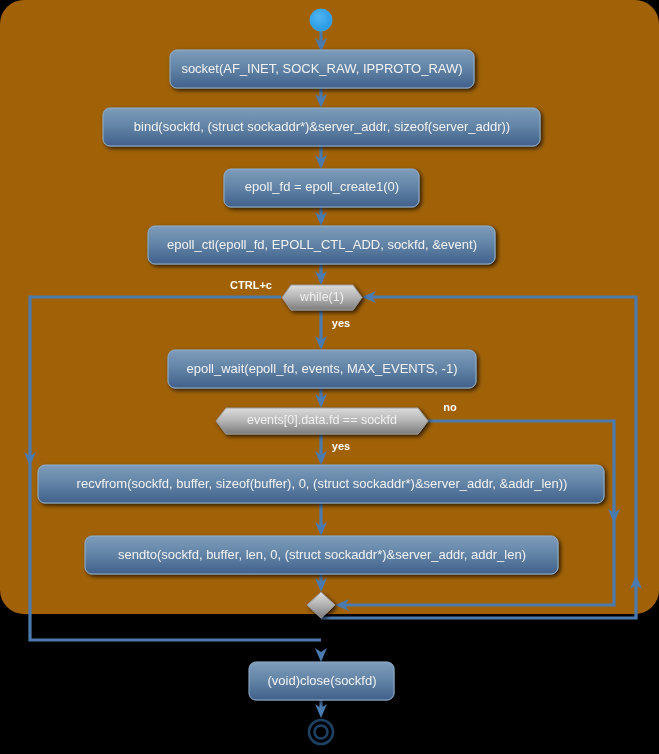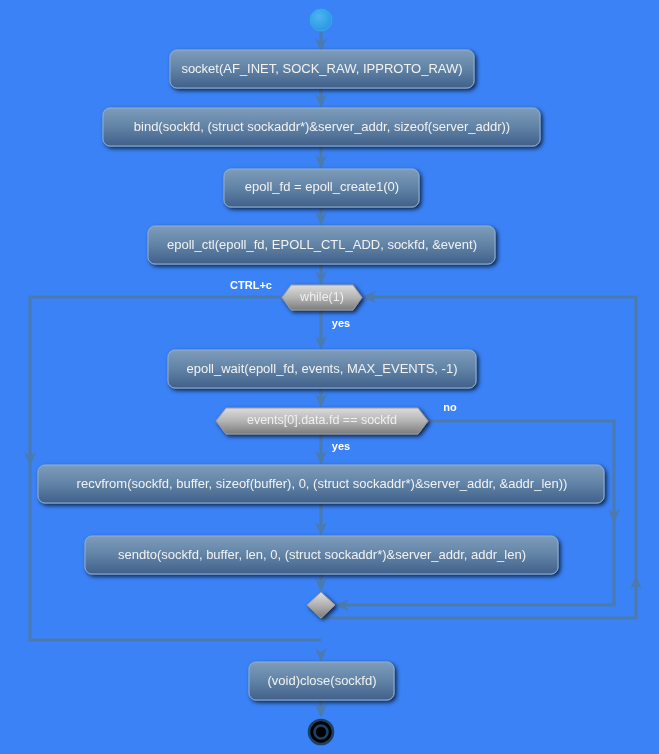--- a/index.html
+++ b/index.html
@@ -9,22 +9,23 @@
   }
   body {
     width: 659px;
     height: 754px;
     overflow: hidden;
     font-family: "Liberation Sans", sans-serif;
   }
   #diagram-root {
     position: relative;
     width: 659px;
-    height: 754px;
-    background: #3b82f6;
+    height: 614px;
+    background: #a16207;
+    border-radius: 24px;
   }
   svg#flowchart {
     display: block;
     width: 659px;
     height: 754px;
   }
   .node-label {
     font-family: "Liberation Sans", sans-serif;
     font-size: 13px;
     fill: #f2f2f2;

